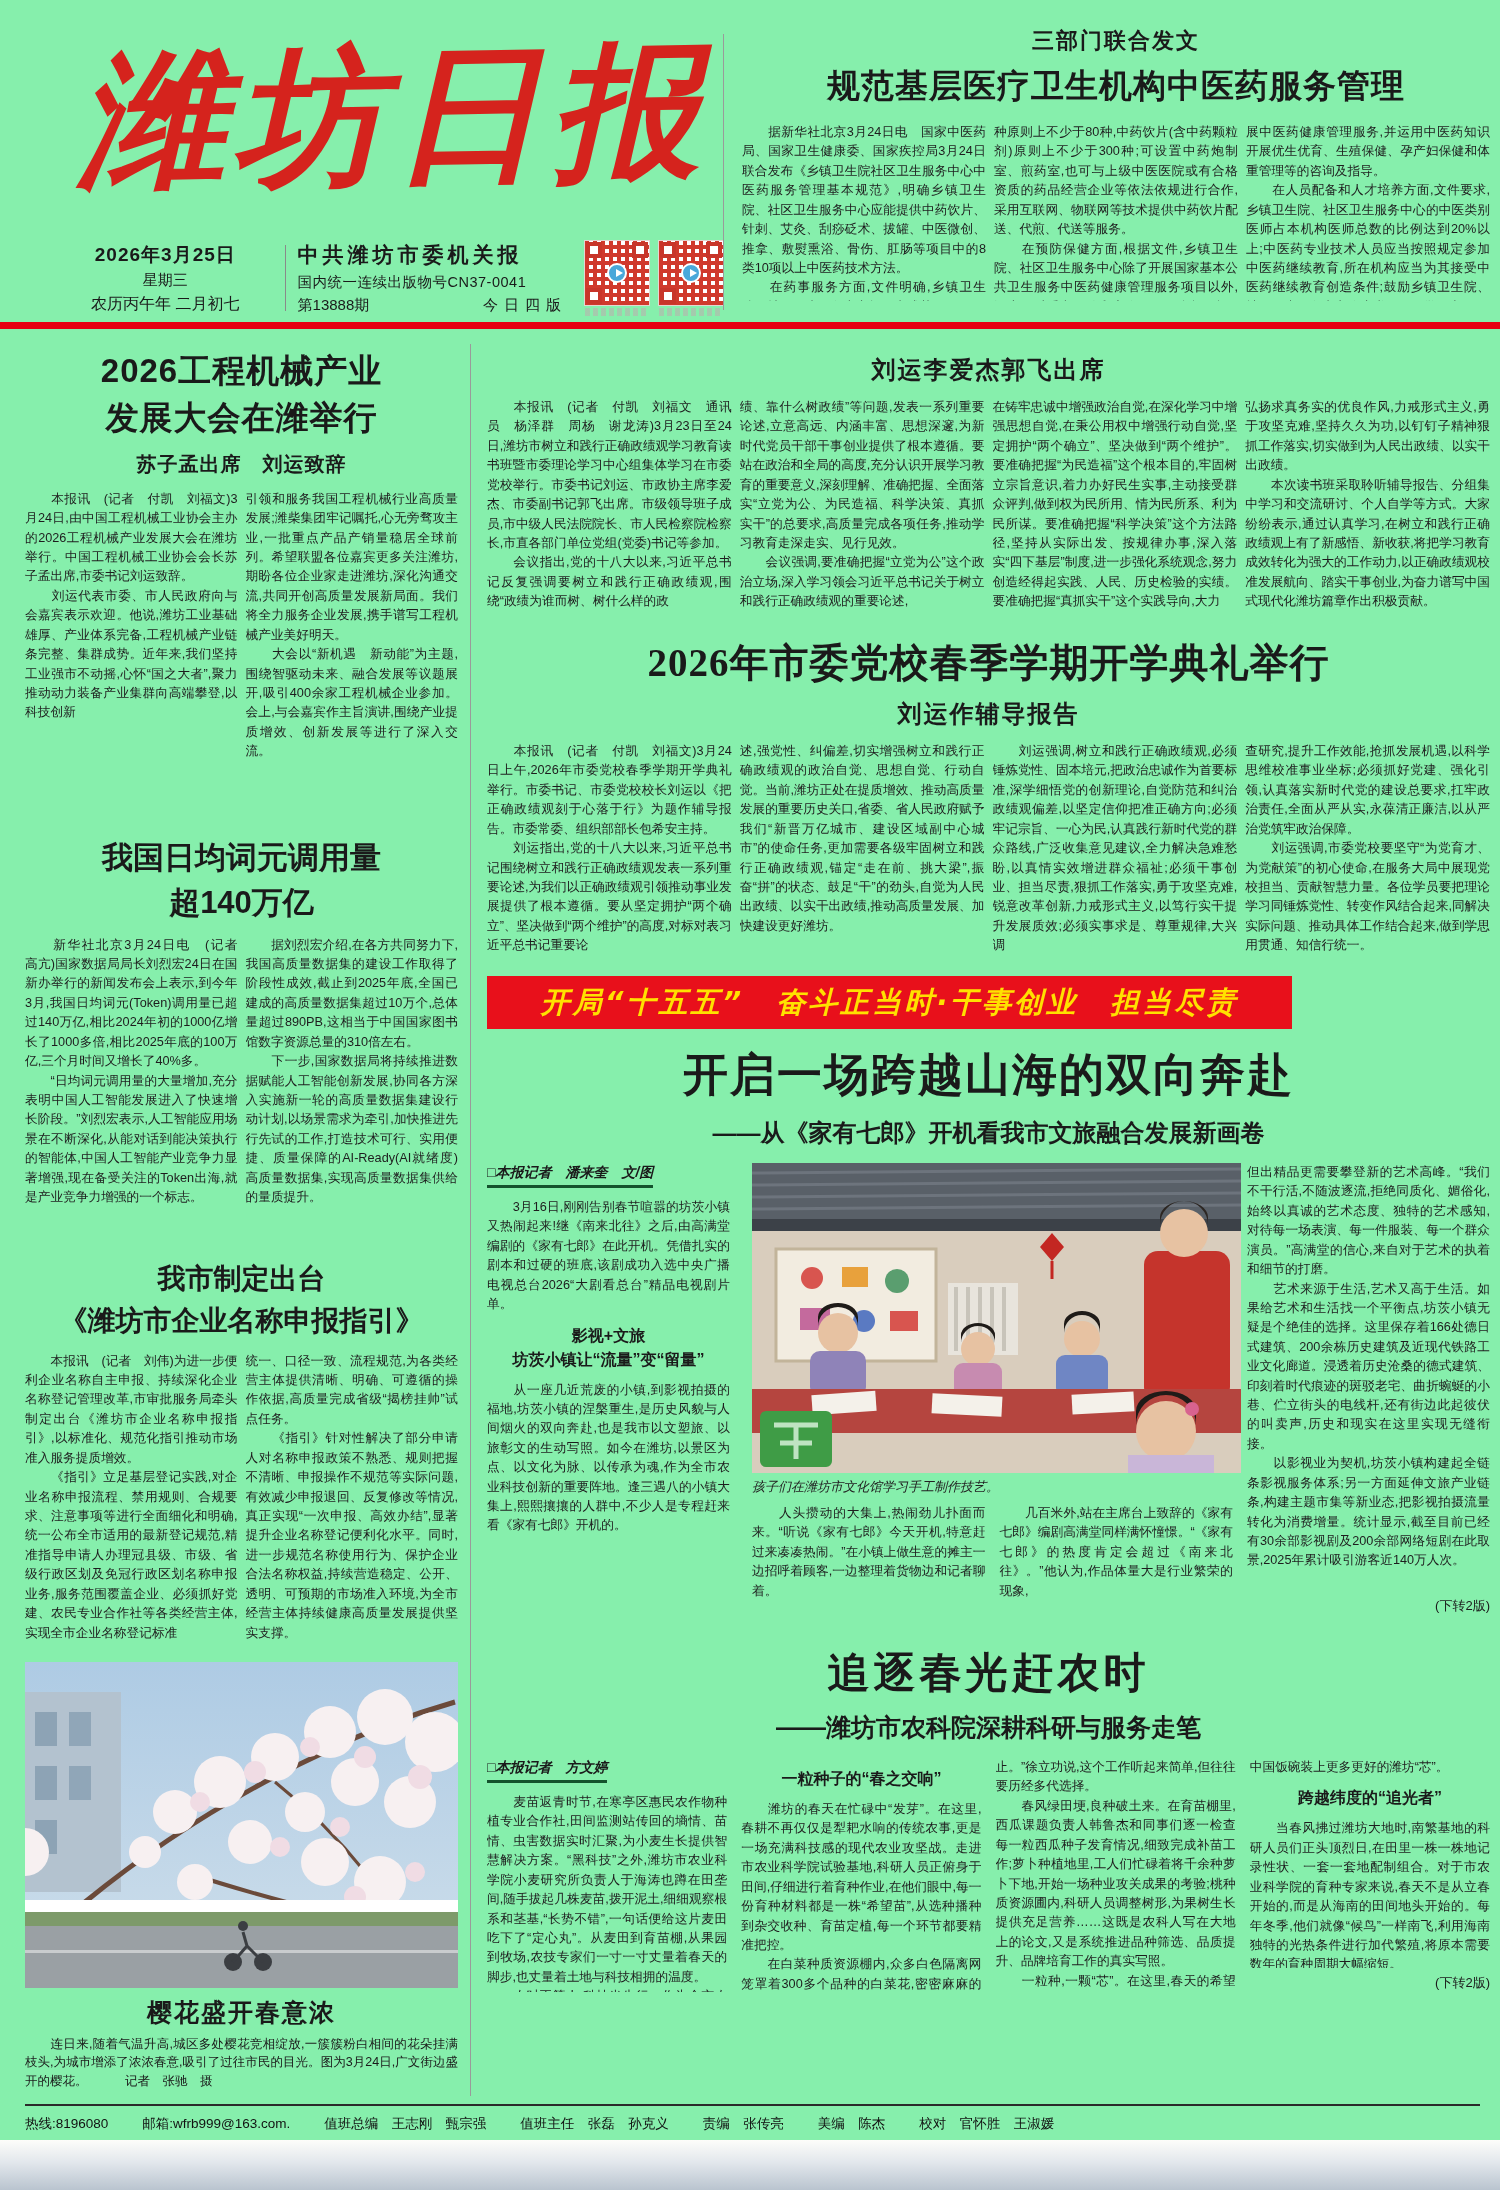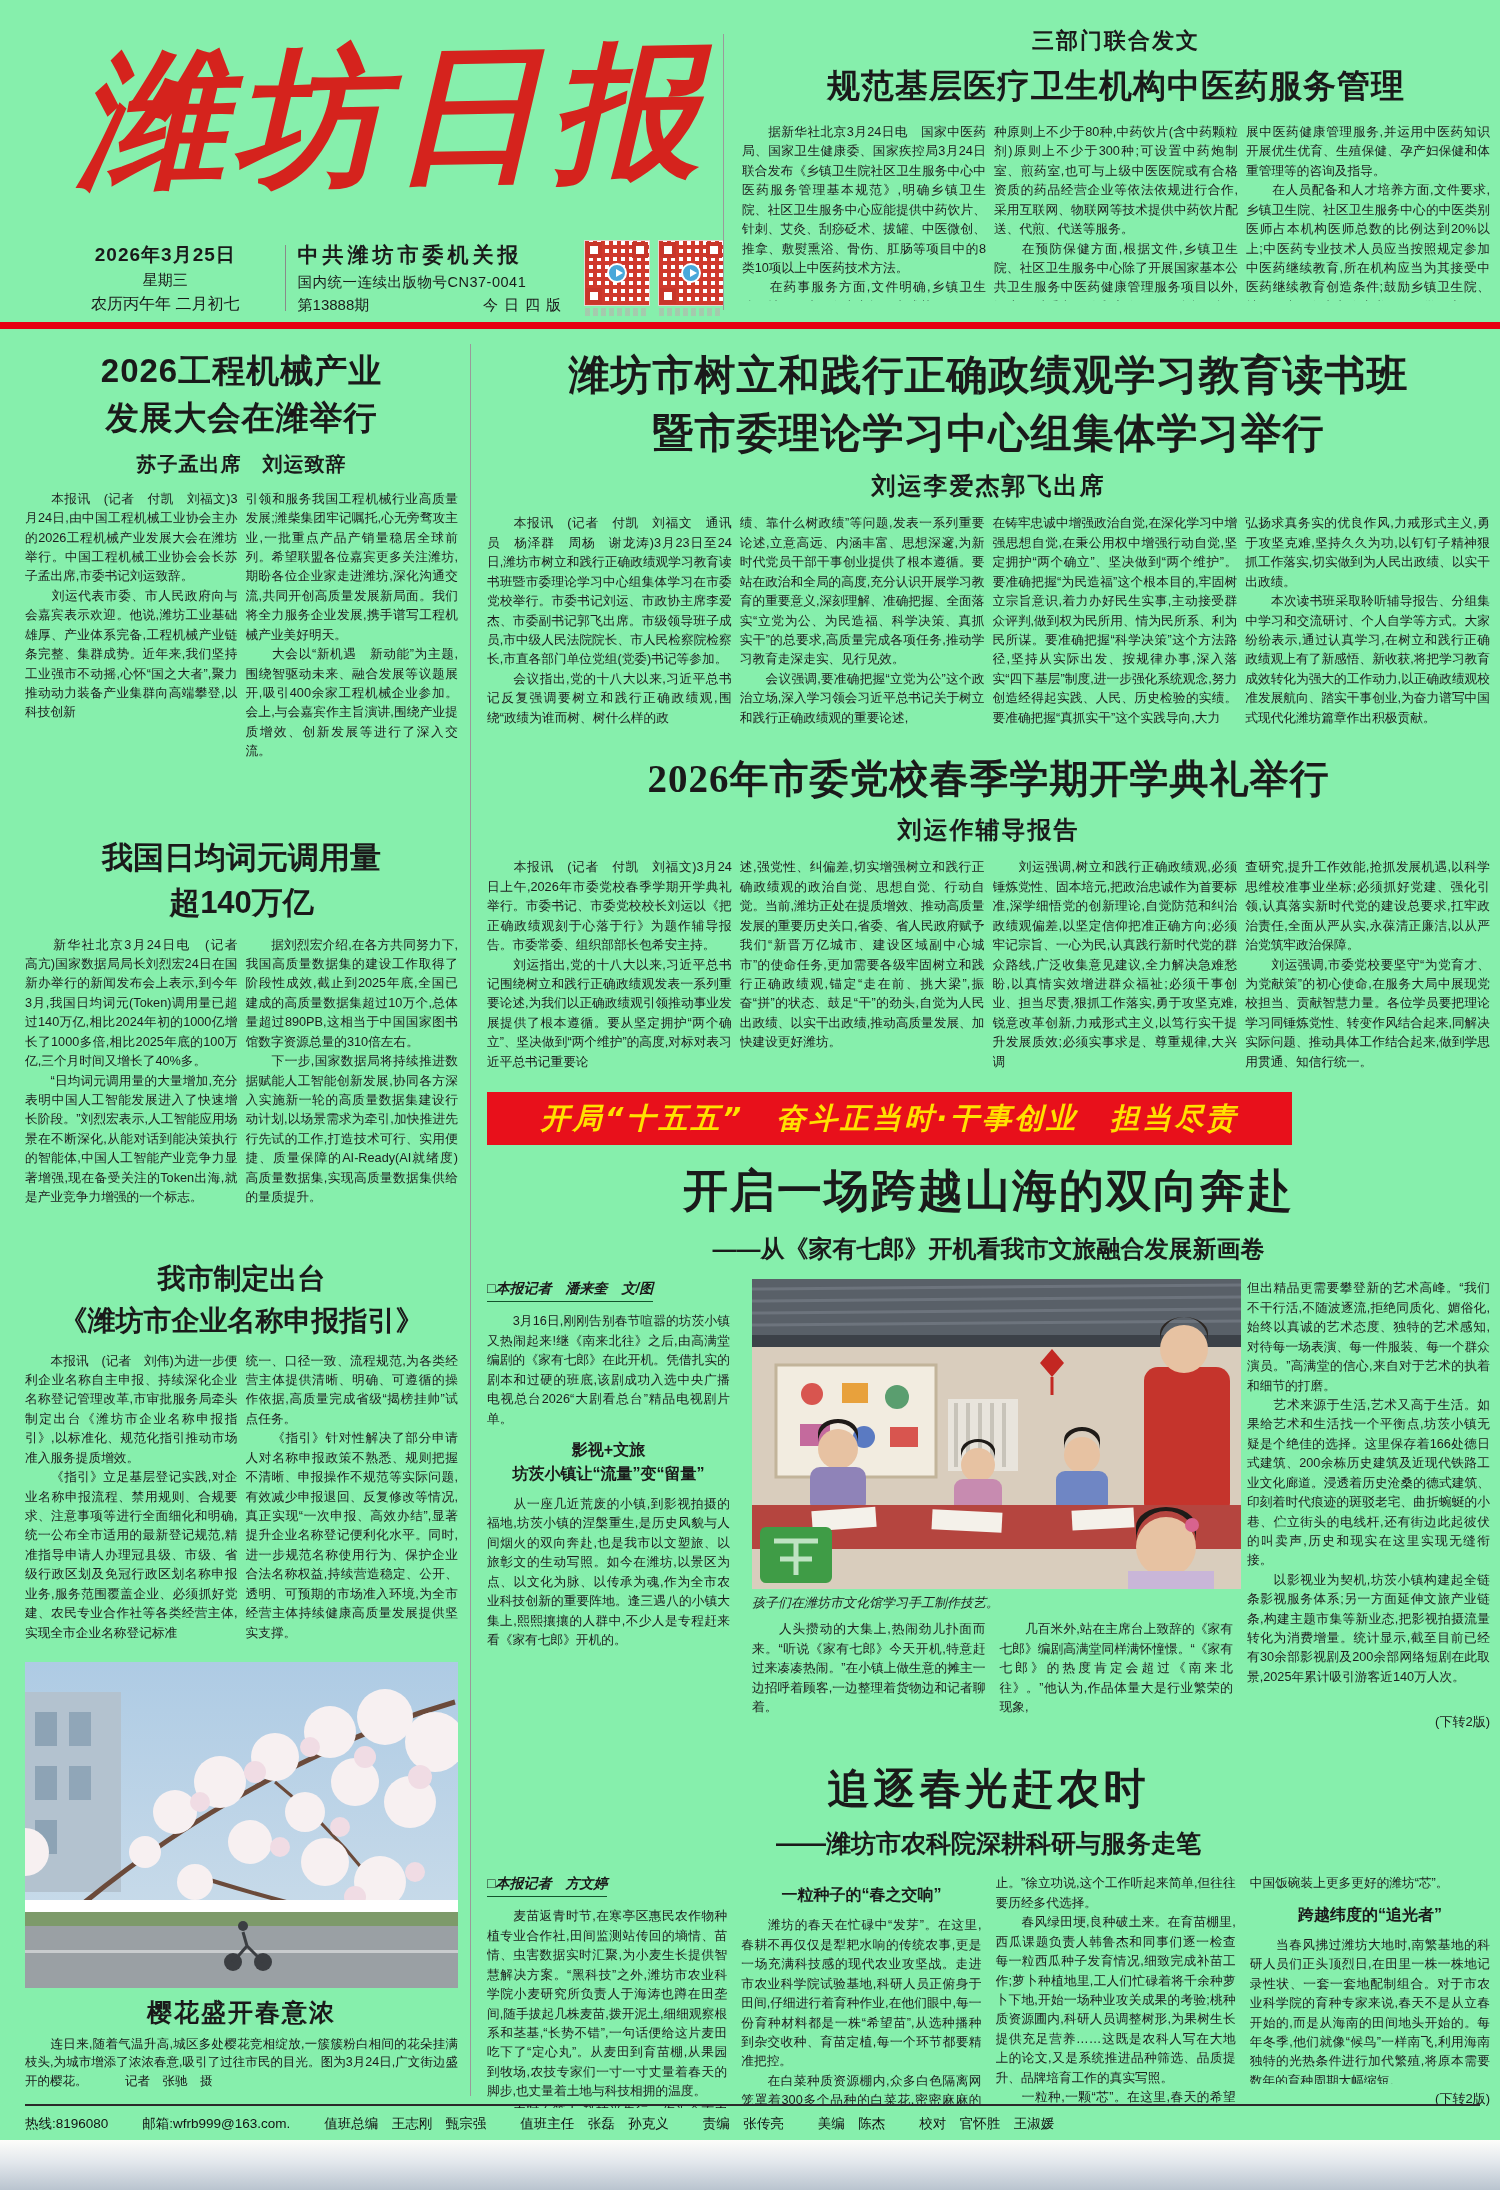--- a/index.html
+++ b/index.html
@@ -85,21 +85,21 @@
   .banner { margin-top:14px; width:805px; height:53px; background:#e8101b;
             display:flex; align-items:center; justify-content:center; }
   .banner-text { color:#ffe100; font-size:29px; font-weight:bold; font-style:italic; letter-spacing:3px;
                  font-family:"DejaVu Sans", sans-serif; }
 
   .f-headline { font-family:"Liberation Serif", serif; font-weight:bold; font-size:45px;
                 text-align:center; margin-top:16px; letter-spacing:2px; }
   .f-sub { font-size:24px; font-weight:bold; text-align:center; margin-top:12px; }
   .f-body { display:flex; gap:14px; margin-top:14px; height:462px; }
   .f-col1 { width:243px; overflow:hidden; }
-  .byline { display:inline-block; font-size:14px; font-weight:bold; border-bottom:1px solid #14532d;
+  .byline { display:inline-block; font-size:14px; font-weight:bold; border-bottom:3px solid #14532d;
             padding-bottom:3px; margin-bottom:10px; font-style:italic; }
   .f-subhead { font-size:16px; font-weight:bold; text-align:center; line-height:1.5; margin:9px 0; }
   .f-mid { width:489px;padding-left:8px; }
   .f-photo { width:489px; height:310px; display:block; }
   .f-caption { font-size:13px; margin-top:5px; font-style:italic; color:#222; }
   .f-brow { display:flex; gap:14px; margin-top:8px; height:108px; overflow:hidden; }
   .f-brow > div { flex:1; }
   .f-colD { width:243px; display:flex; flex-direction:column; }
   .f-colD-text { height:428px; overflow:hidden; }
   .turn { font-size:13px; text-align:right; margin-top:6px; }
@@ -270,22 +270,20 @@
     </svg>
     <div class="l-photo-title">樱花盛开春意浓</div>
     <div class="l-photo-caption">　　连日来,随着气温升高,城区多处樱花竞相绽放,一簇簇粉白相间的花朵挂满枝头,为城市增添了浓浓春意,吸引了过往市民的目光。图为3月24日,广文街边盛开的樱花。　　　记者　张驰　摄</div>
   </div>
 
   <div class="v-divider"></div>
 
   <div class="center-col">
 
     <div>
-      <div class="m1-headline prewrap">潍坊市树立和践行正确政绩观学习教育读书班
-暨市委理论学习中心组集体学习举行</div>
       <div class="m-sub">刘运李爱杰郭飞出席</div>
       <div class="m1-body cols">
         <div class="bodytext">　　本报讯　(记者　付凯　刘福文　通讯员　杨泽群　周杨　谢龙涛)3月23日至24日,潍坊市树立和践行正确政绩观学习教育读书班暨市委理论学习中心组集体学习在市委党校举行。市委书记刘运、市政协主席李爱杰、市委副书记郭飞出席。市级领导班子成员,市中级人民法院院长、市人民检察院检察长,市直各部门单位党组(党委)书记等参加。
 　　会议指出,党的十八大以来,习近平总书记反复强调要树立和践行正确政绩观,围绕“政绩为谁而树、树什么样的政</div>
         <div class="bodytext">绩、靠什么树政绩”等问题,发表一系列重要论述,立意高远、内涵丰富、思想深邃,为新时代党员干部干事创业提供了根本遵循。要站在政治和全局的高度,充分认识开展学习教育的重要意义,深刻理解、准确把握、全面落实“立党为公、为民造福、科学决策、真抓实干”的总要求,高质量完成各项任务,推动学习教育走深走实、见行见效。
 　　会议强调,要准确把握“立党为公”这个政治立场,深入学习领会习近平总书记关于树立和践行正确政绩观的重要论述,</div>
         <div class="bodytext">在铸牢忠诚中增强政治自觉,在深化学习中增强思想自觉,在秉公用权中增强行动自觉,坚定拥护“两个确立”、坚决做到“两个维护”。要准确把握“为民造福”这个根本目的,牢固树立宗旨意识,着力办好民生实事,主动接受群众评判,做到权为民所用、情为民所系、利为民所谋。要准确把握“科学决策”这个方法路径,坚持从实际出发、按规律办事,深入落实“四下基层”制度,进一步强化系统观念,努力创造经得起实践、人民、历史检验的实绩。要准确把握“真抓实干”这个实践导向,大力</div>
         <div class="bodytext">弘扬求真务实的优良作风,力戒形式主义,勇于攻坚克难,坚持久久为功,以钉钉子精神狠抓工作落实,切实做到为人民出政绩、以实干出政绩。
 　　本次读书班采取聆听辅导报告、分组集中学习和交流研讨、个人自学等方式。大家纷纷表示,通过认真学习,在树立和践行正确政绩观上有了新感悟、新收获,将把学习教育成效转化为强大的工作动力,以正确政绩观校准发展航向、踏实干事创业,为奋力谱写中国式现代化潍坊篇章作出积极贡献。</div>
       </div>

